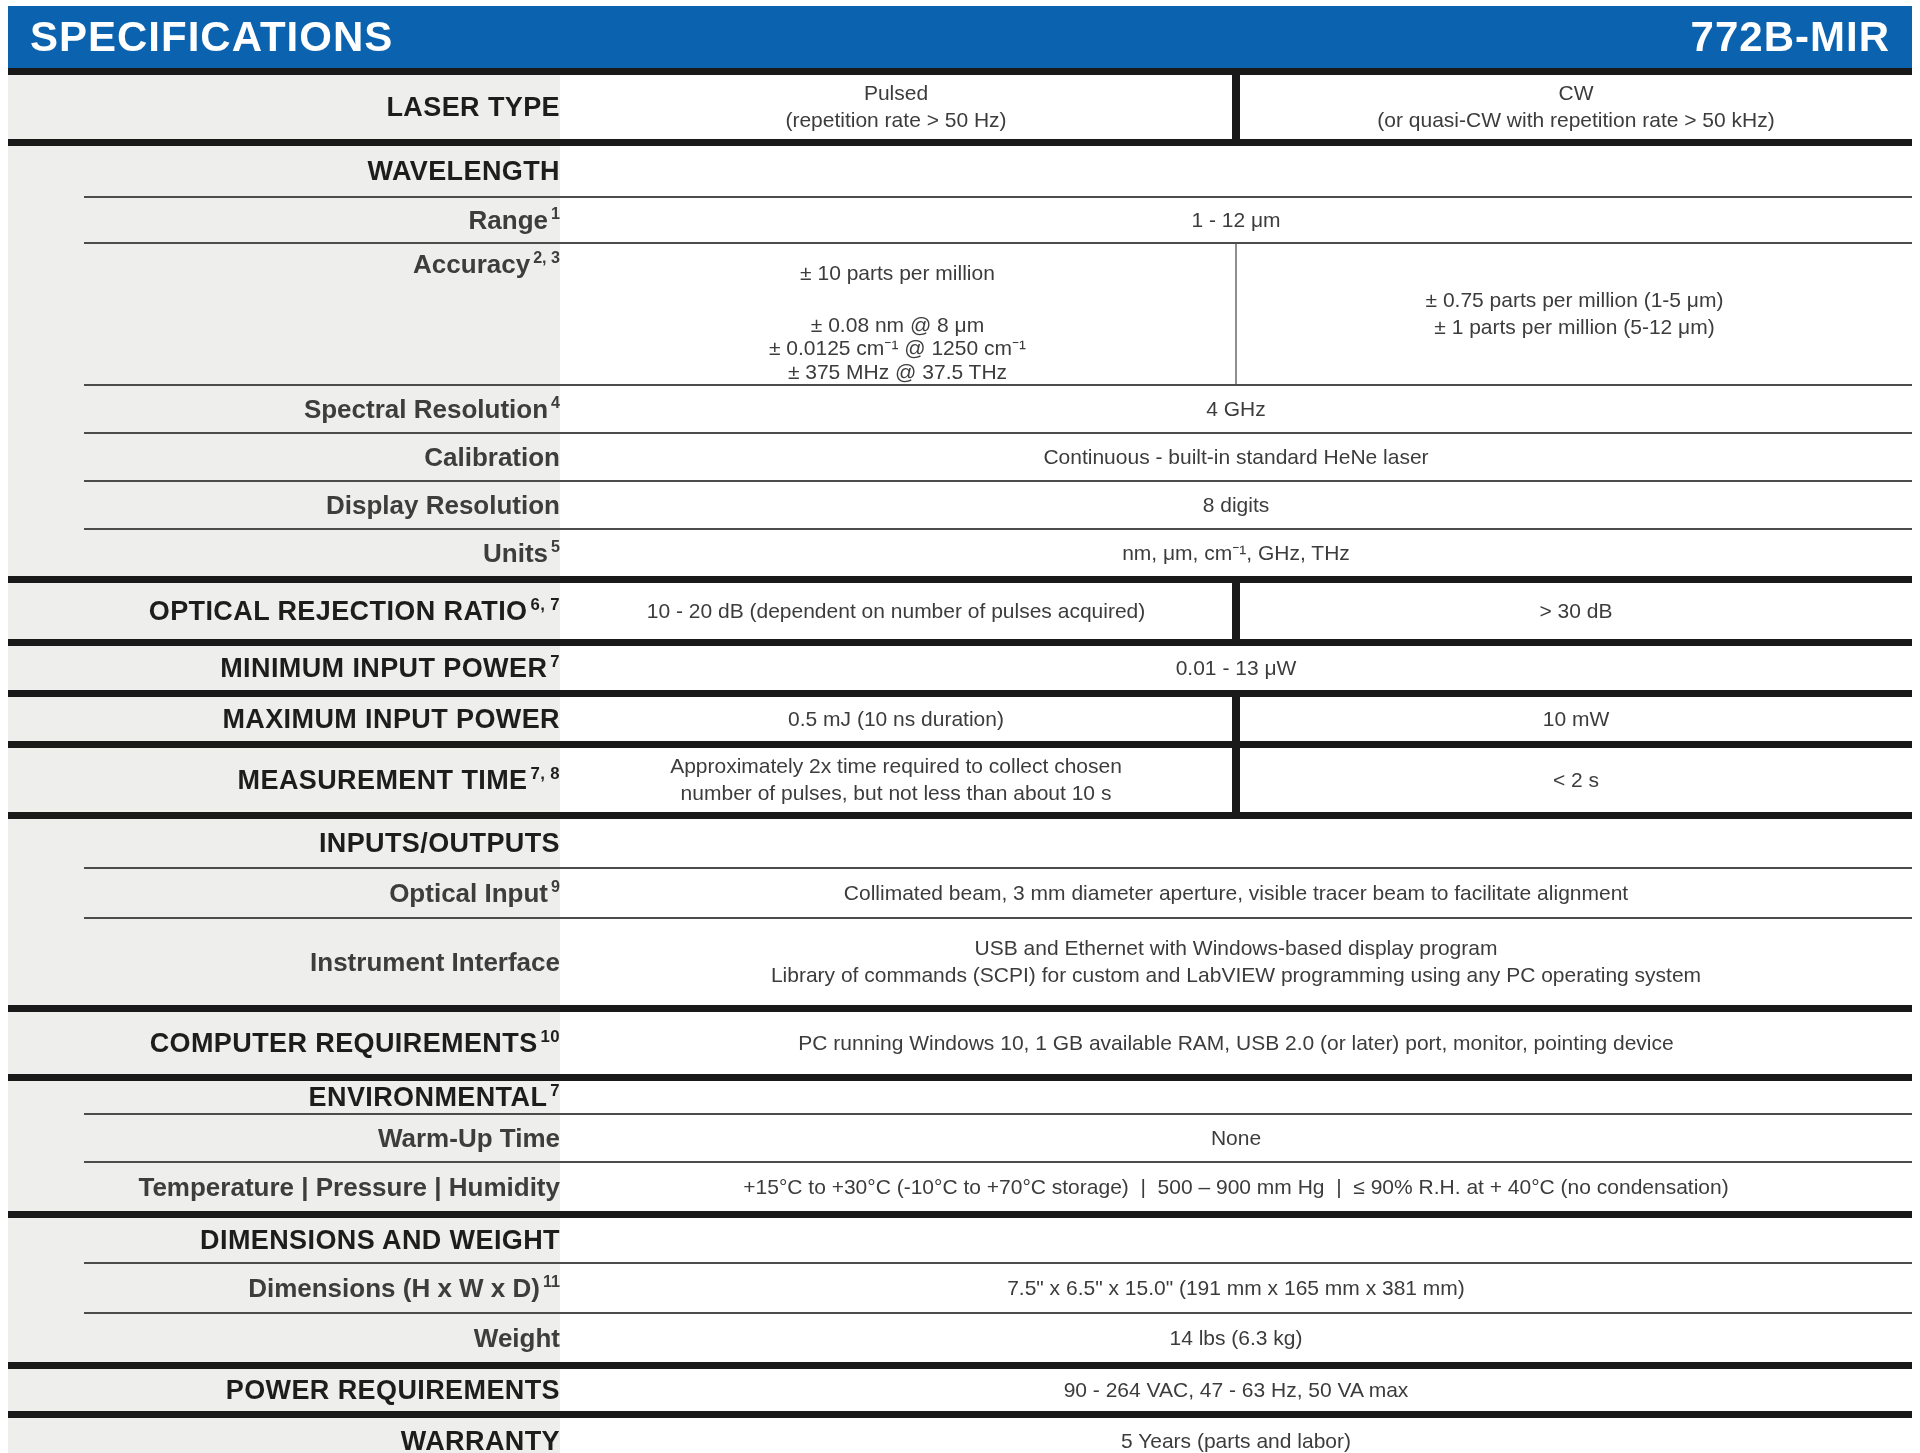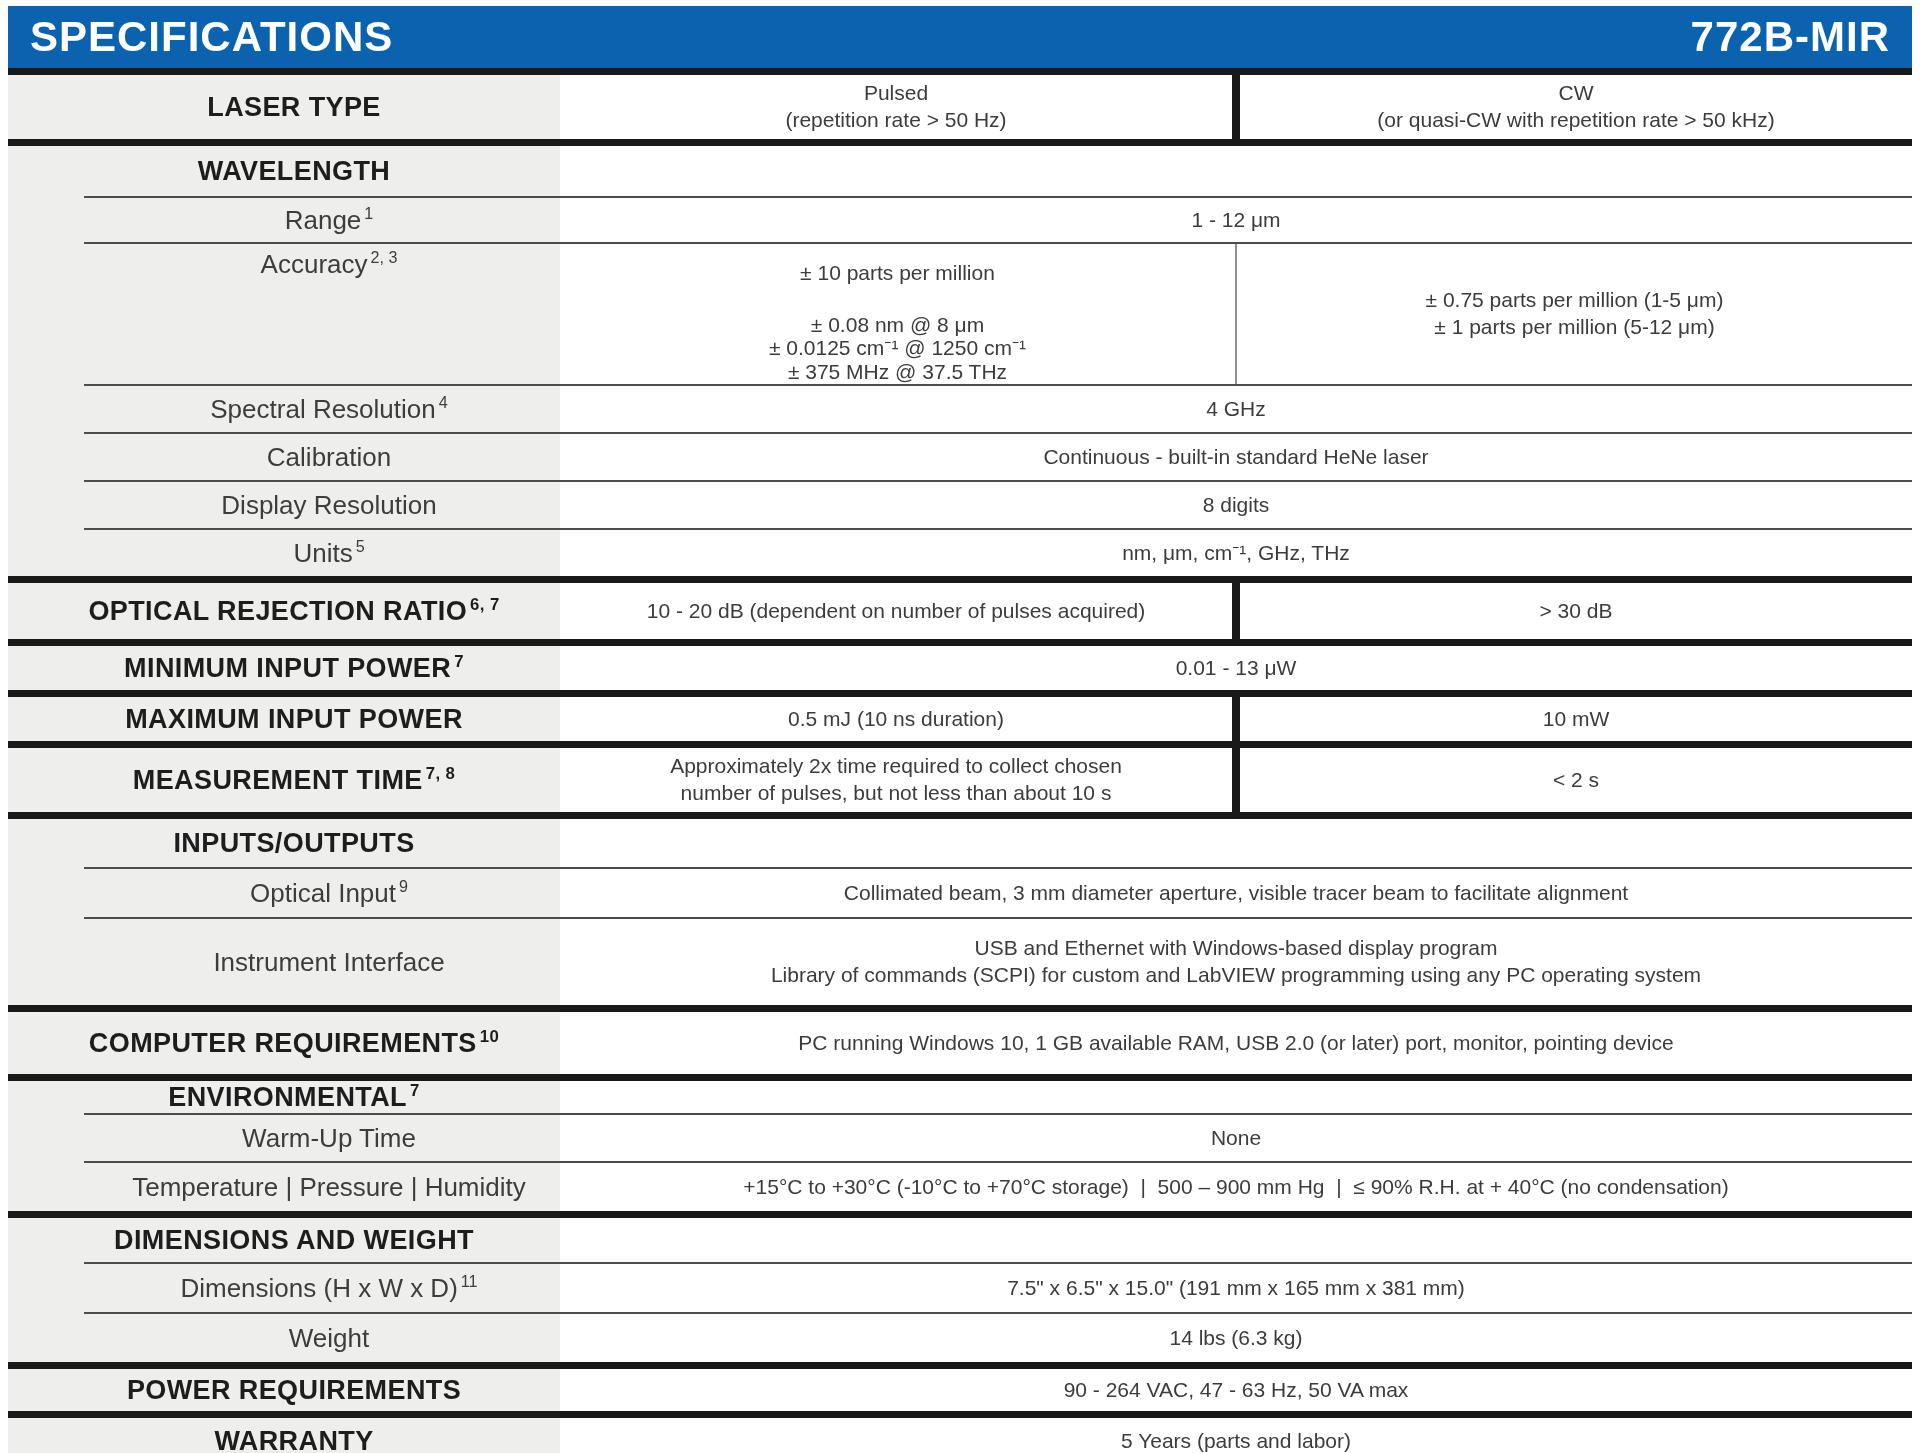--- a/index.html
+++ b/index.html
@@ -9,23 +9,23 @@
   
   .band{height:62px;background:#0b63b0;display:flex;align-items:center;justify-content:space-between;padding:16px 22px;box-sizing:border-box;}
   .band-title,.band-model{color:#ffffff;font-weight:bold;font-size:42px;letter-spacing:1px;line-height:1;}
   .hline-heavy{height:7px;background:#191919;}
 
   
   .spec-table{background:linear-gradient(90deg,#eeeeec 0,#eeeeec 552px,#ffffff 552px);}
 
   .row{display:flex;align-items:stretch;}
   .cell{display:flex;flex-direction:column;justify-content:center;box-sizing:border-box;}
-  .label{width:552px;flex:0 0 552px;align-items:center;}
+  .label{width:552px;flex:0 0 552px;align-items:flex-end;}
   .label.major{padding-left:20px;font-weight:bold;font-size:27px;color:#1d1d1d;letter-spacing:0.4px;}
-  .label.sub{padding-left:90px;font-size:26px;color:#3d3d3d;}
+  .label.sub{padding-left:90px;font-size:26px;color:#3d3d3d;font-weight:bold;}
   .label .lab-line{display:block;}
   sup{font-size:0.62em;margin-left:3px;color:inherit;}
 
   .valarea{flex:1 1 auto;display:flex;align-items:stretch;}
   .val{flex:1 1 0;display:flex;flex-direction:column;justify-content:center;align-items:center;text-align:center;
        font-size:21px;color:#3c3c3c;line-height:1.28;white-space:pre-wrap;}
   .val div{white-space:pre-wrap;}
 
   .vdiv-heavy{width:8px;flex:0 0 8px;background:#191919;}
   .vdiv-thin{width:2px;flex:0 0 2px;background:#8f8f8f;}

